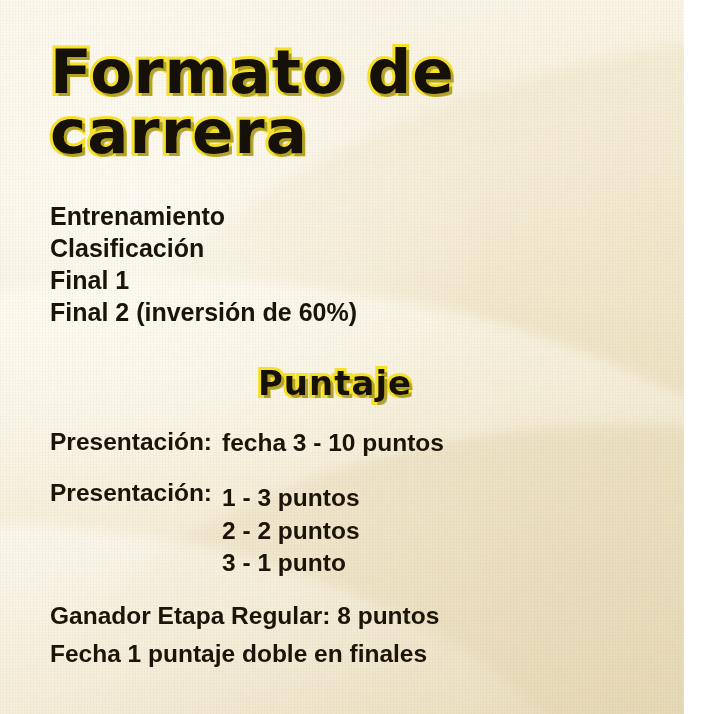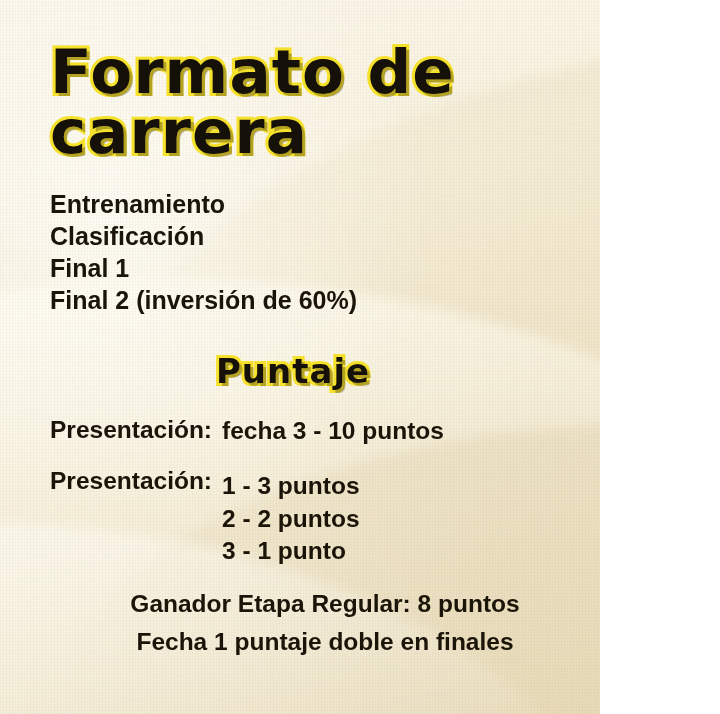--- a/index.html
+++ b/index.html
@@ -7,21 +7,21 @@
     padding: 0;
   }
   body {
     width: 720px;
     height: 714px;
     font-family: "Liberation Sans", sans-serif;
     overflow: hidden;
   }
   #poster {
     position: relative;
-    width: 600px;
+    width: 684px;
     height: 714px;
     background:
       radial-gradient(ellipse 90% 70% at 18% 30%, rgba(255,255,250,0.75) 0%, rgba(255,255,250,0.0) 60%),
       radial-gradient(ellipse 70% 60% at 85% 80%, rgba(228,214,178,0.55) 0%, rgba(228,214,178,0.0) 65%),
       linear-gradient(160deg, #f7f0dc 0%, #f6eed8 35%, #efe3c6 70%, #e9dcba 100%);
     box-sizing: border-box;
     overflow: hidden;
   }
   
   .sweep {
@@ -95,21 +95,21 @@
     transform-origin: left center;
   }
   #subtitle-scoring {
     font-size: 34px;
     text-align: center;
     margin: 38px 40px 0 0;
     padding-right: 20px;
   }
 
   .format-list {
-    margin: 26px 0 0 4px;
+    margin: 38px 0 0 4px;
     font-size: 25px;
     font-weight: bold;
     color: #1b1408;
     line-height: 1.28;
   }
   .format-list div { white-space: nowrap; }
 
   .score-block {
     margin: 26px 12px 0 4px;
     font-size: 24.5px;
@@ -133,21 +133,20 @@
   .score-values div { white-space: nowrap; }
   .row-presentacion .score-values { padding-top: 1px; }
   .row-clasificacion .score-values { padding-top: 5px; }
 
   .footer-lines {
     margin: 8px 0 0 4px;
     font-size: 24.5px;
     font-weight: bold;
     color: #1b1408;
     line-height: 1.55;
-    text-align: center;
   }
   .footer-lines div { white-space: nowrap; }
 </style>
 </head>
 <body>
 
 <div id="poster">
   <div class="sweep s1"></div>
   <div class="sweep s2"></div>
   <div class="sweep s3"></div>

